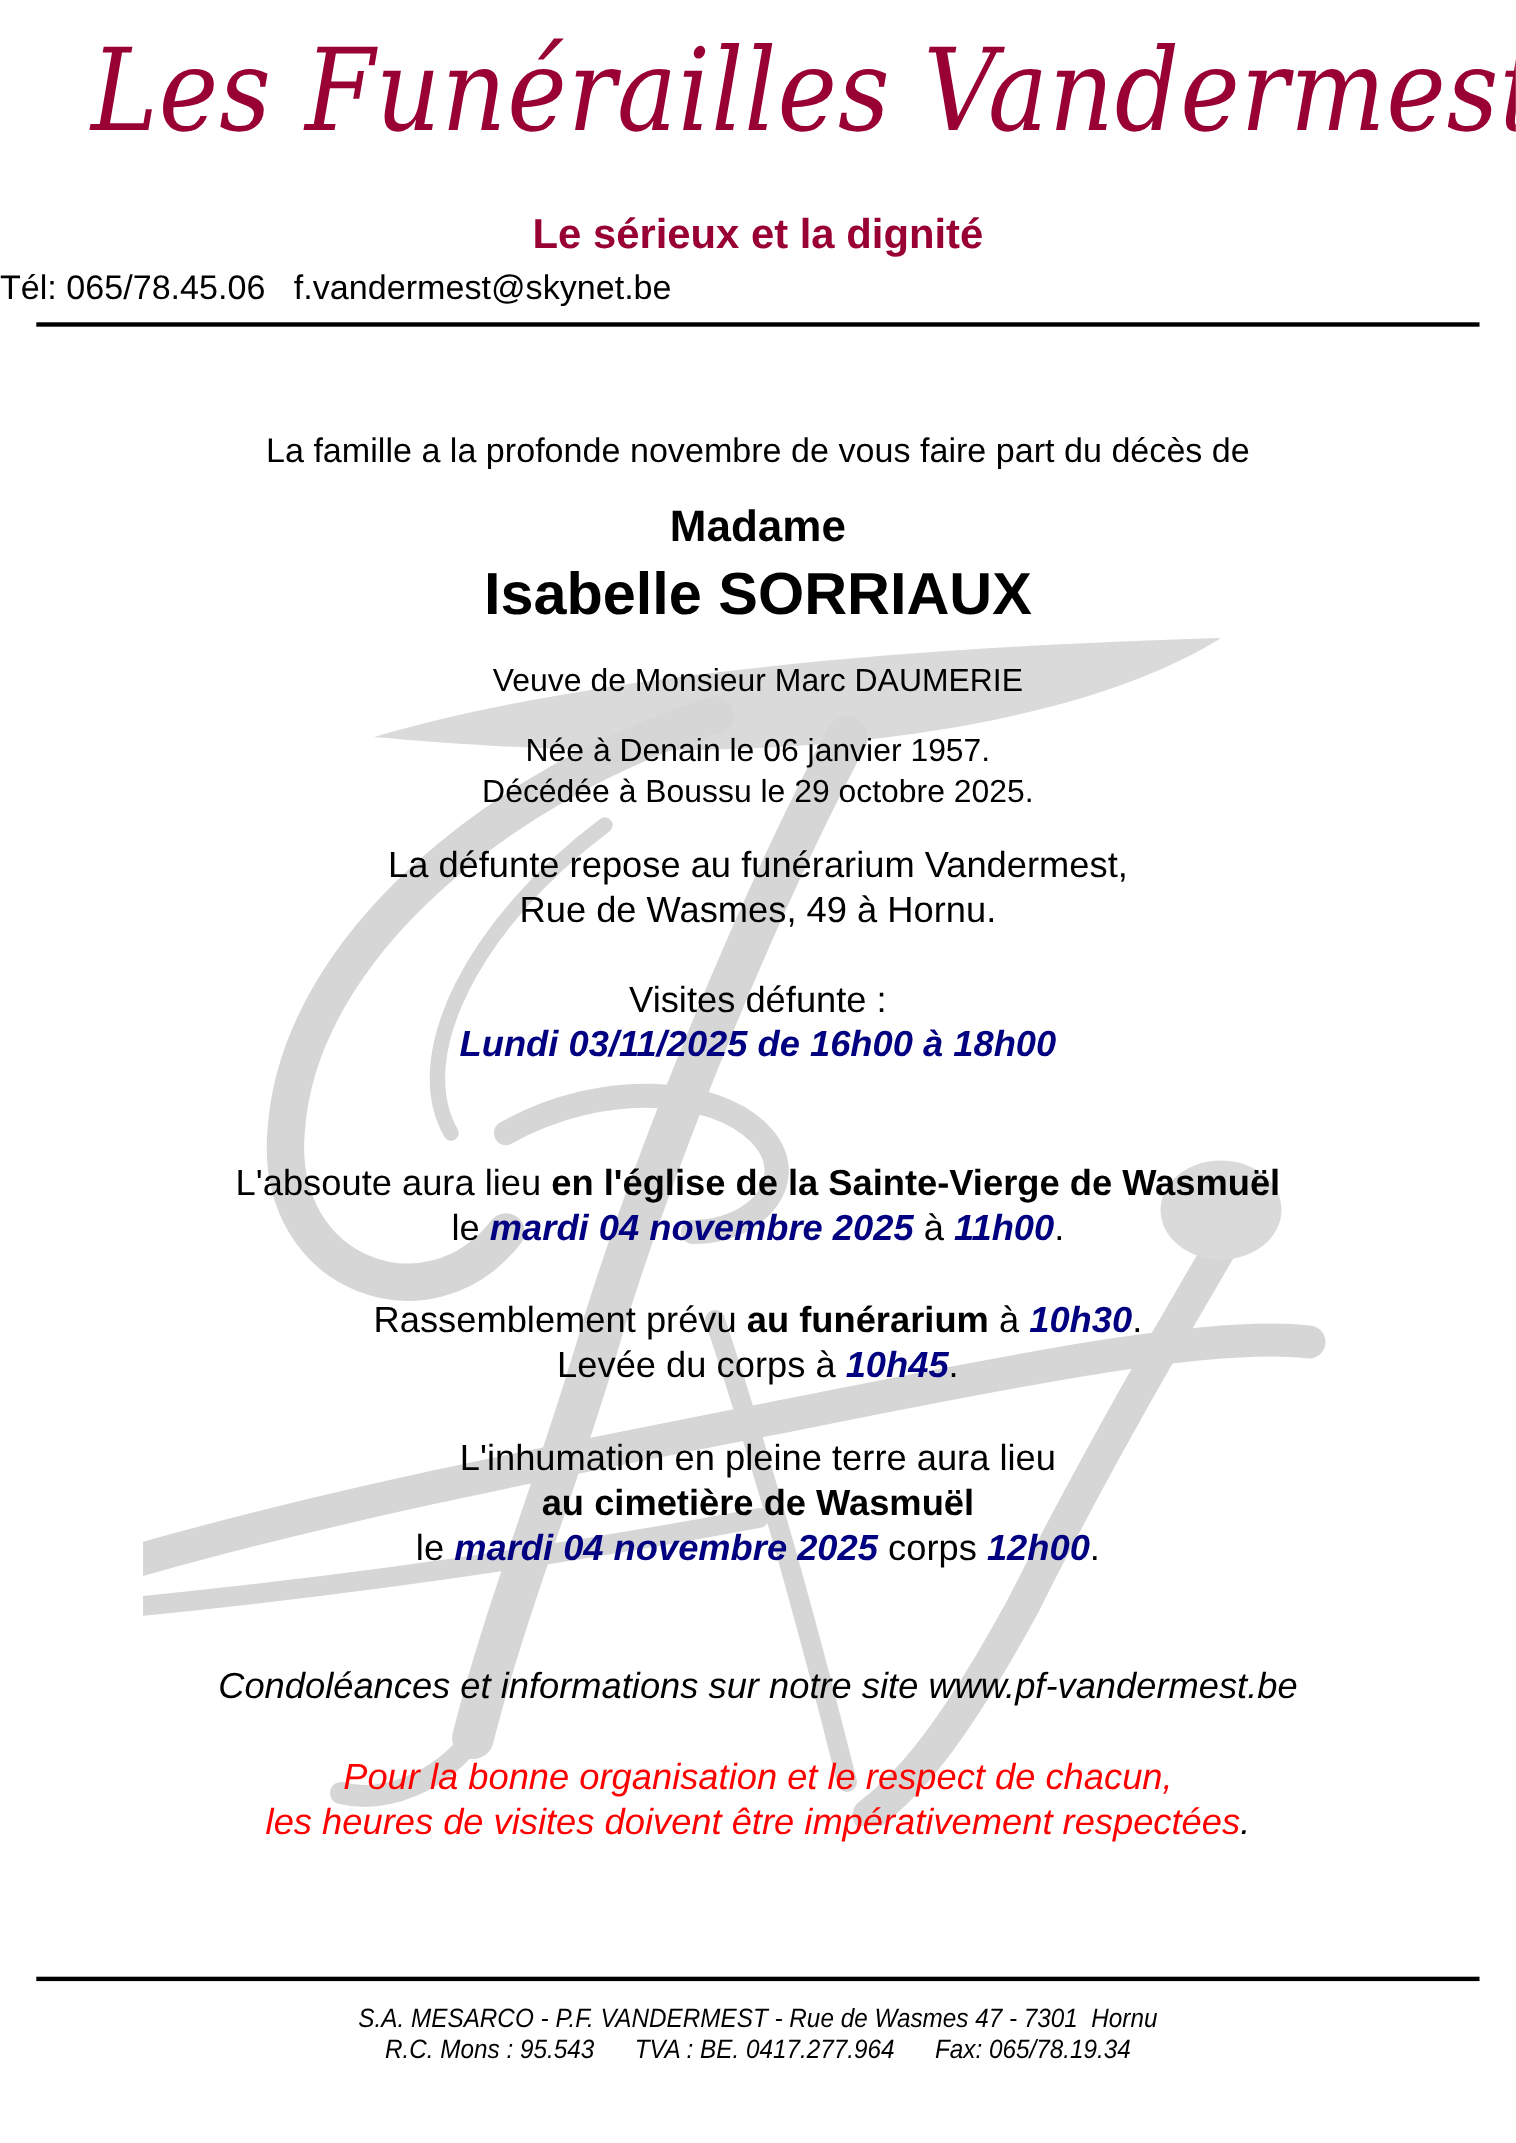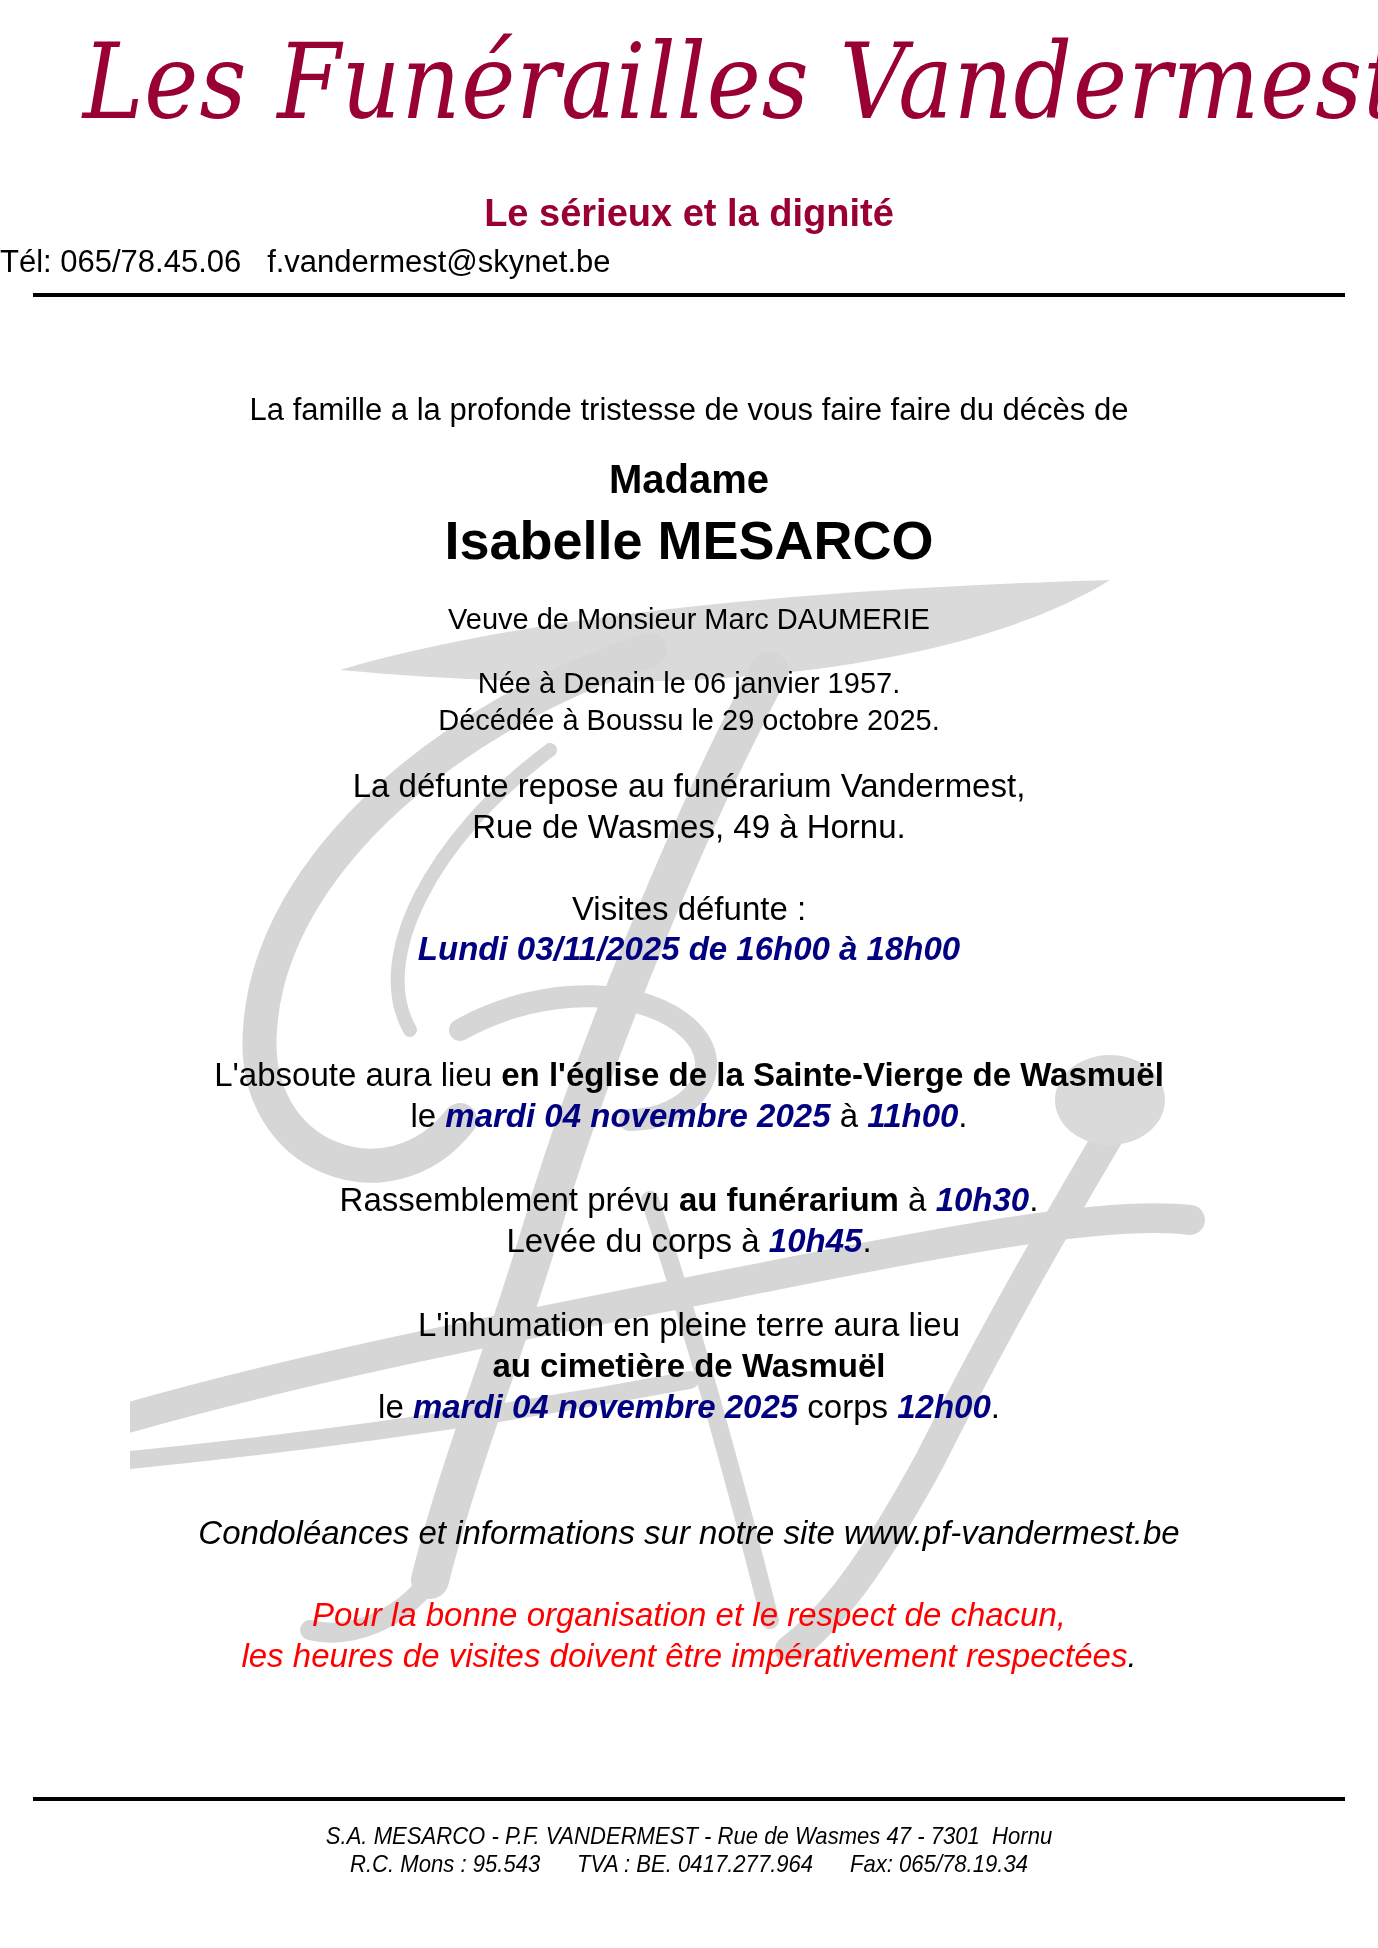--- a/index.html
+++ b/index.html
@@ -139,24 +139,24 @@
 
       <path d="M520 640 C 560 760, 600 900, 640 1060" stroke-width="18"></path>
 
       <ellipse cx="980" cy="540" rx="55" ry="45" fill="#dadada" stroke="none"></ellipse>
 
       <path d="M300 1020 C 270 1060, 220 1080, 180 1070" stroke-width="20"></path>
     </g>
   </svg>
 
   <div class="content">
-    <div class="line t31" style="top:391px">La famille a la profonde tristesse de vous faire faire du décès de</div>
+    <div class="line t31" style="top:391px">La famille a la profonde novembre de vous faire part du décès de</div>
 
     <div class="line madame" style="top:455px">Madame</div>
-    <div class="line fullname" style="top:508px">Isabelle MESARCO</div>
+    <div class="line fullname" style="top:508px">Isabelle SORRIAUX</div>
 
     <div class="line t29" style="top:601px">Veuve de Monsieur Marc DAUMERIE</div>
 
     <div class="line t29" style="top:665px">Née à Denain le 06 janvier 1957.</div>
     <div class="line t29" style="top:702px">Décédée à Boussu le 29 octobre 2025.</div>
 
     <div class="line t33" style="top:766px">La défunte repose au funérarium Vandermest,</div>
     <div class="line t33" style="top:807px">Rue de Wasmes, 49 à Hornu.</div>
 
     <div class="line t33" style="top:889px">Visites défunte :</div>

